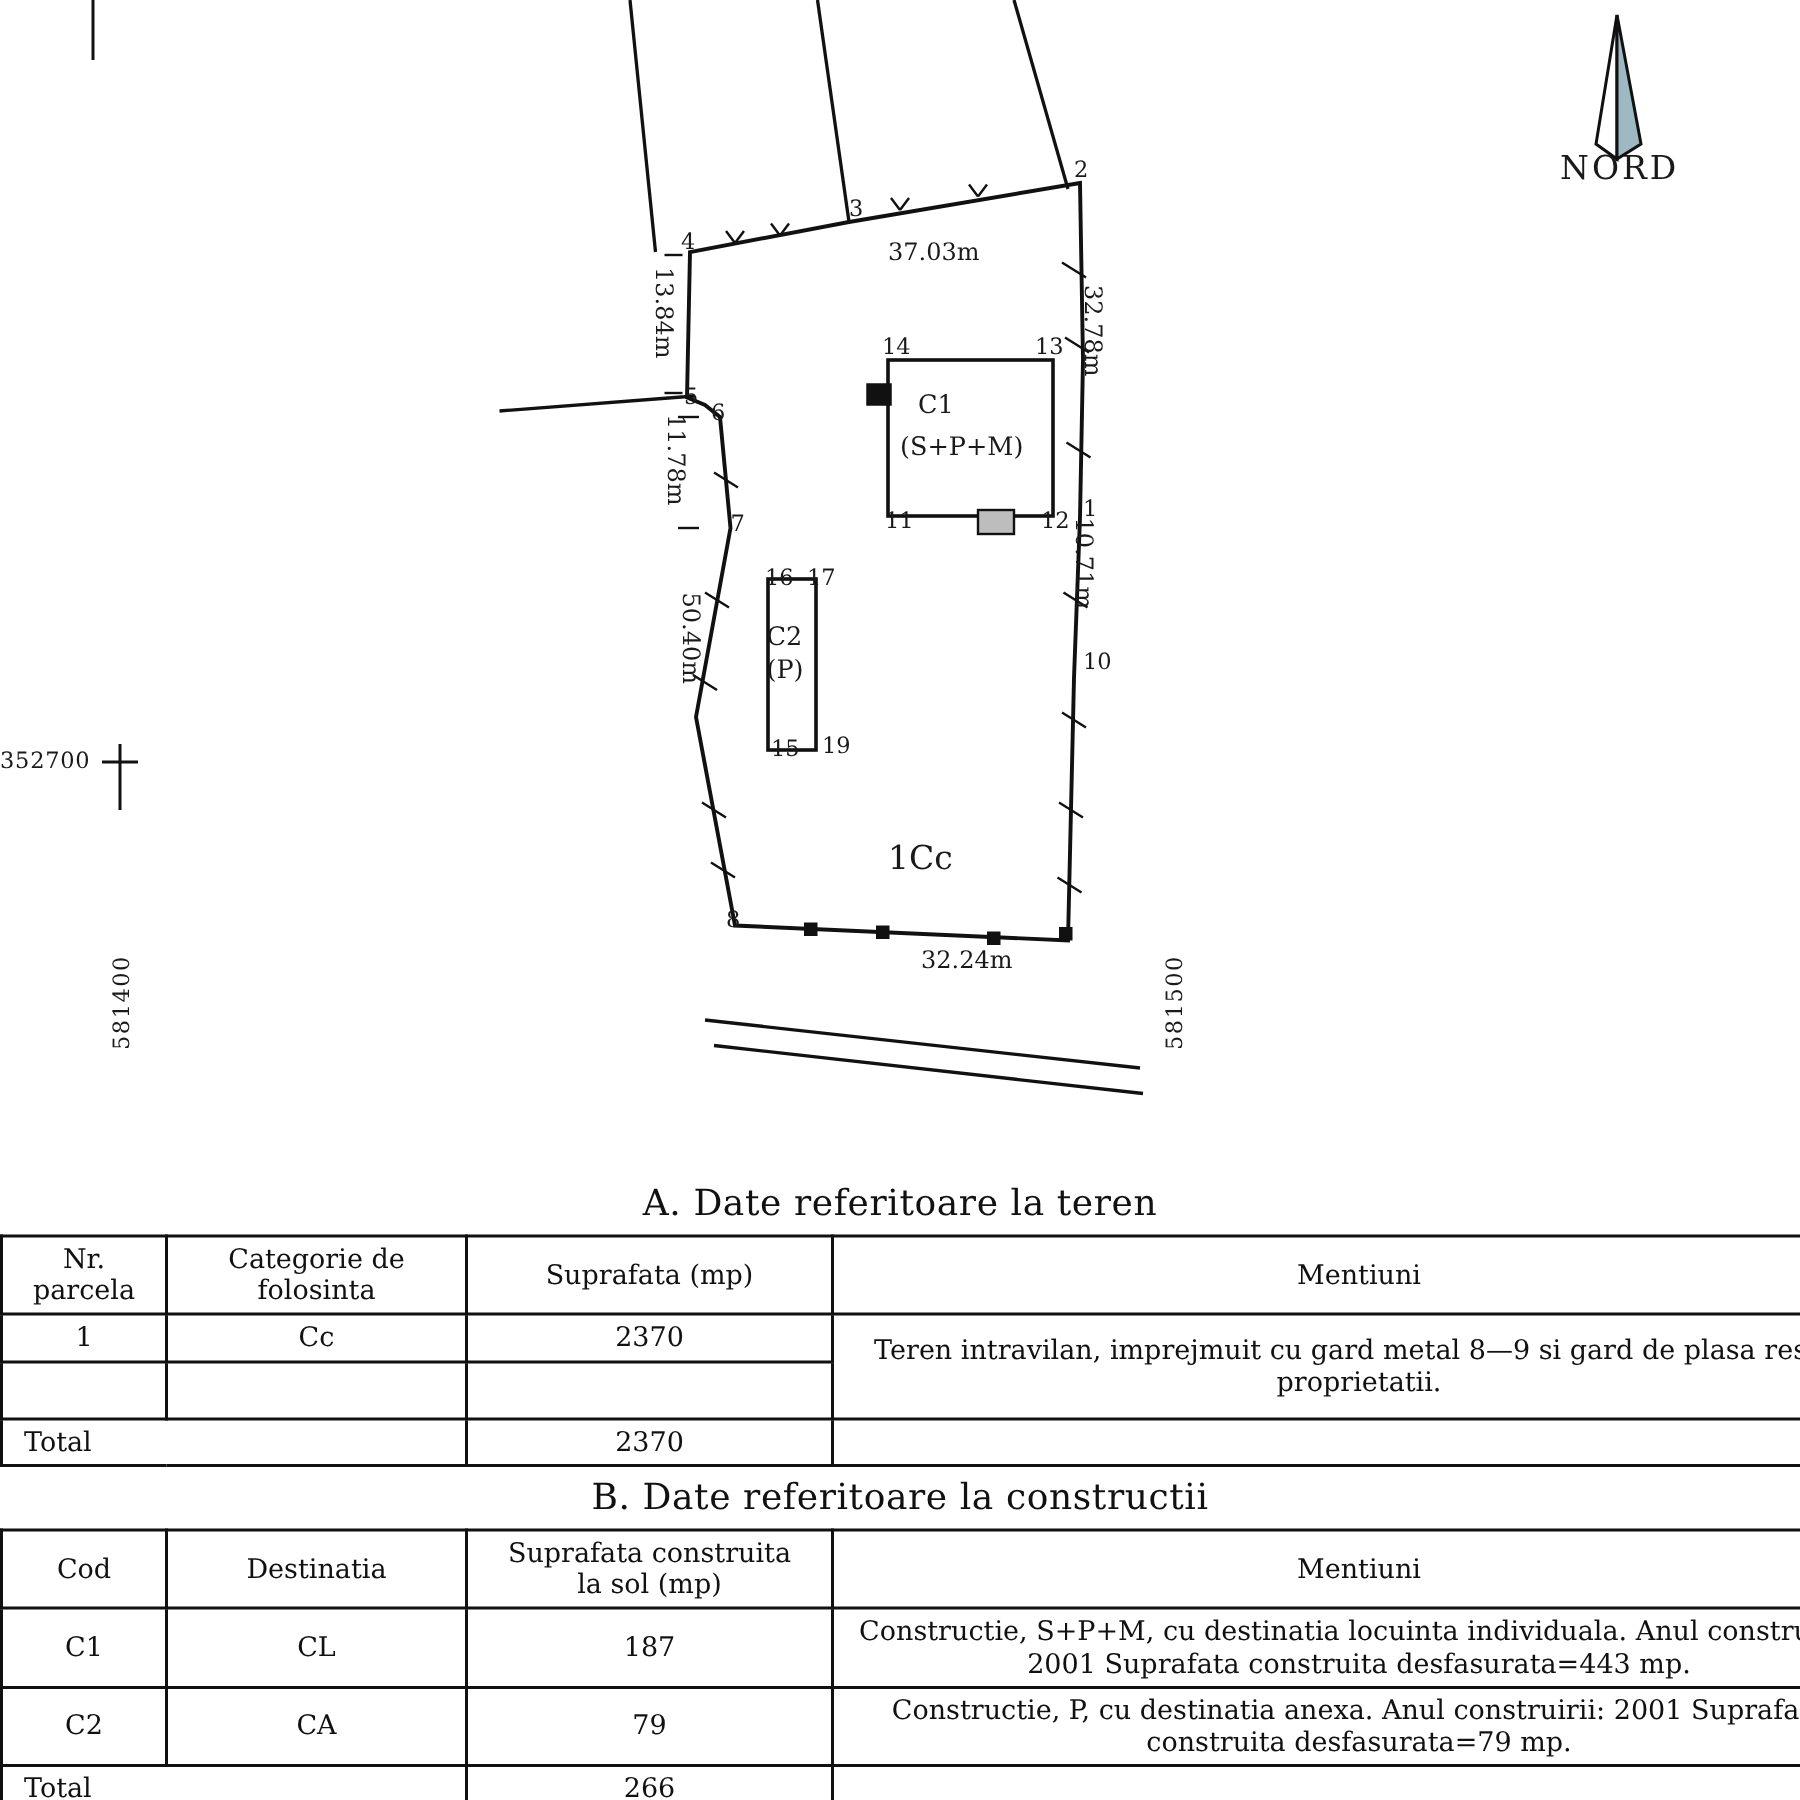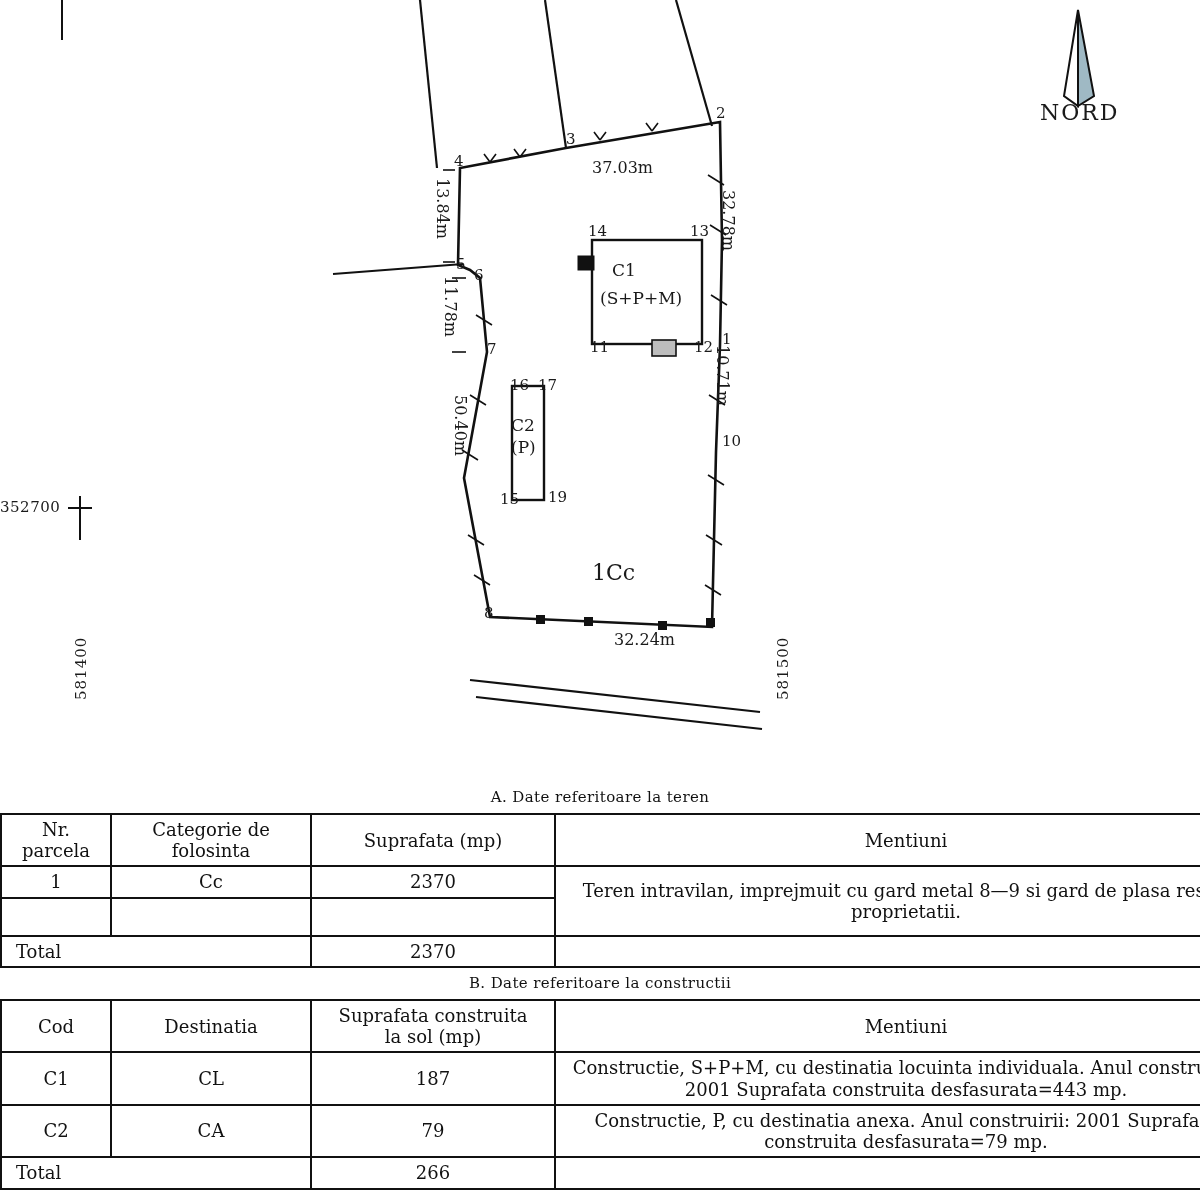--- a/index.html
+++ b/index.html
@@ -56,21 +56,21 @@
 
   
   #tables {
     position: absolute;
     left: 0;
     top: 782px;
     width: 1200px;
   }
   .section-title {
     text-align: center;
-    font-size: 15px;
+    font-size: 24px;
     padding: 6px 0 7px 0;
     letter-spacing: 0.4px;
   }
   table.cad {
     border-collapse: collapse;
     width: 1200px;
     table-layout: fixed;
   }
   table.cad th, table.cad td {
     border: 2px solid #111;
@@ -171,21 +171,21 @@
   <div class="map-label pt-num" style="left:456px; top:255px;">5</div>
   <div class="map-label pt-num" style="left:474px; top:266px;">6</div>
   <div class="map-label pt-num" style="left:487px; top:340px;">7</div>
   <div class="map-label pt-num" style="left:484px; top:604px;">8</div>
   <div class="map-label pt-num" style="left:722px; top:330px;">1</div>
   <div class="map-label pt-num" style="left:722px; top:432px;">10</div>
   <div class="map-label pt-num" style="left:590px; top:338px;">11</div>
   <div class="map-label pt-num" style="left:694px; top:338px;">12</div>
   <div class="map-label pt-num" style="left:690px; top:222px;">13</div>
   <div class="map-label pt-num" style="left:588px; top:222px;">14</div>
-  <div class="map-label pt-num" style="left:500px; top:490px;">15</div>
+  <div class="map-label pt-num" style="left:514px; top:490px;">15</div>
   <div class="map-label pt-num" style="left:510px; top:376px;">16</div>
   <div class="map-label pt-num" style="left:538px; top:376px;">17</div>
   <div class="map-label pt-num" style="left:548px; top:488px;">19</div>
 
   <div class="map-label dim" style="left:556px; top:158px;margin-left:36px;">37.03m</div>
   <div class="map-label dim-v" style="left:738px; top:190px; transform: rotate(90deg);">32.78m</div>
   <div class="map-label dim-v" style="left:452px; top:178px; transform: rotate(90deg);">13.84m</div>
   <div class="map-label dim-v" style="left:460px; top:276px; transform: rotate(90deg);">11.78m</div>
   <div class="map-label dim-v" style="left:732px; top:345px; transform: rotate(90deg);">10.71m</div>
   <div class="map-label dim-v" style="left:470px; top:395px; transform: rotate(90deg);">50.40m</div>

